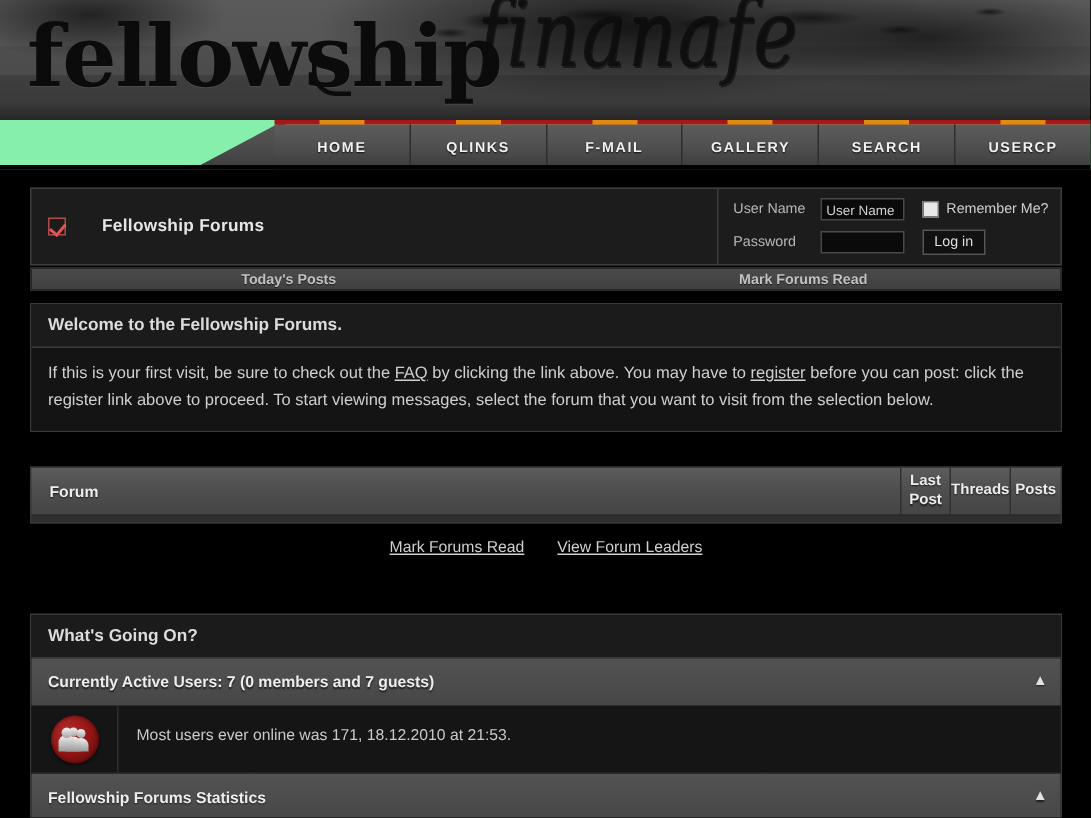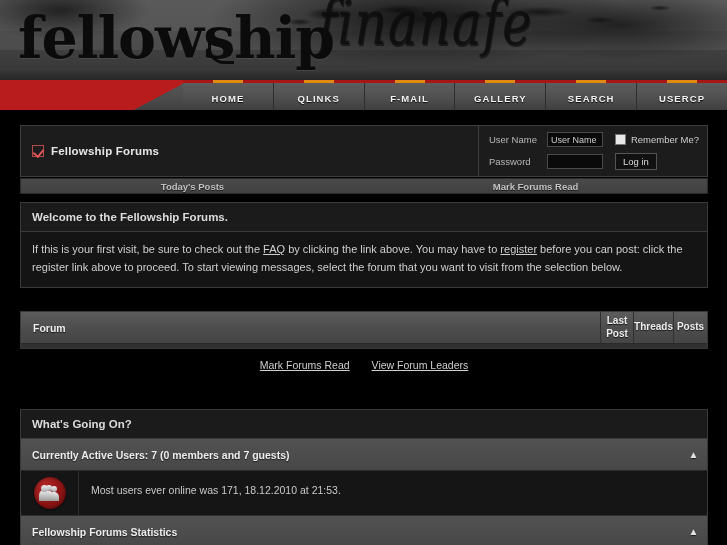--- a/index.html
+++ b/index.html
@@ -56,21 +56,21 @@
     position: absolute; left: 208px; top: 30px;
     width: 26px; height: 34px;
     border-left: 3px solid #0b0b0b;
     border-bottom: 3px solid #0b0b0b;
     border-radius: 0 0 0 16px;
   }
 
   
   .navwrap {
     position: absolute; left: 0; top: 80px; width: 727px; height: 33px;
-    background: #b91c1c;
+    background: #86efac;
   }
   .nav-slant {
     position: absolute; left: 128px; top: 0; width: 62px; height: 33px;
     background: linear-gradient(180deg,#585858 0%,#4c4c4c 55%,#3c3c3c 100%);
     clip-path: polygon(100% 0, 100% 100%, 0 100%);
   }
   .nav {
     position: absolute; left: 183px; top: 0; width: 544px; height: 33px;
     display: flex;
     background: linear-gradient(180deg,#5d5d5d 0%,#4f4f4f 50%,#3b3b3b 100%);
@@ -108,21 +108,21 @@
 
   
   .head-block {
     border: 1px solid #3d3d3d;
     background: #1c1c1c;
     height: 52px;
     position: relative;
     display: flex; align-items: center;
   }
   .forum-title {
-    display: flex; align-items: center; gap: 7px;
+    display: flex; align-items: center; gap: 24px;
     margin-left: 11px;
     font-size: 11.5px; font-weight: bold; color: #e6e6e6;
     letter-spacing: .2px;
     justify-content: flex-end;
   }
   .chk-icon {
     width: 12px; height: 12px;
     background: #1c1c1c;
     border: 1px solid #b34a4a;
     position: relative;

